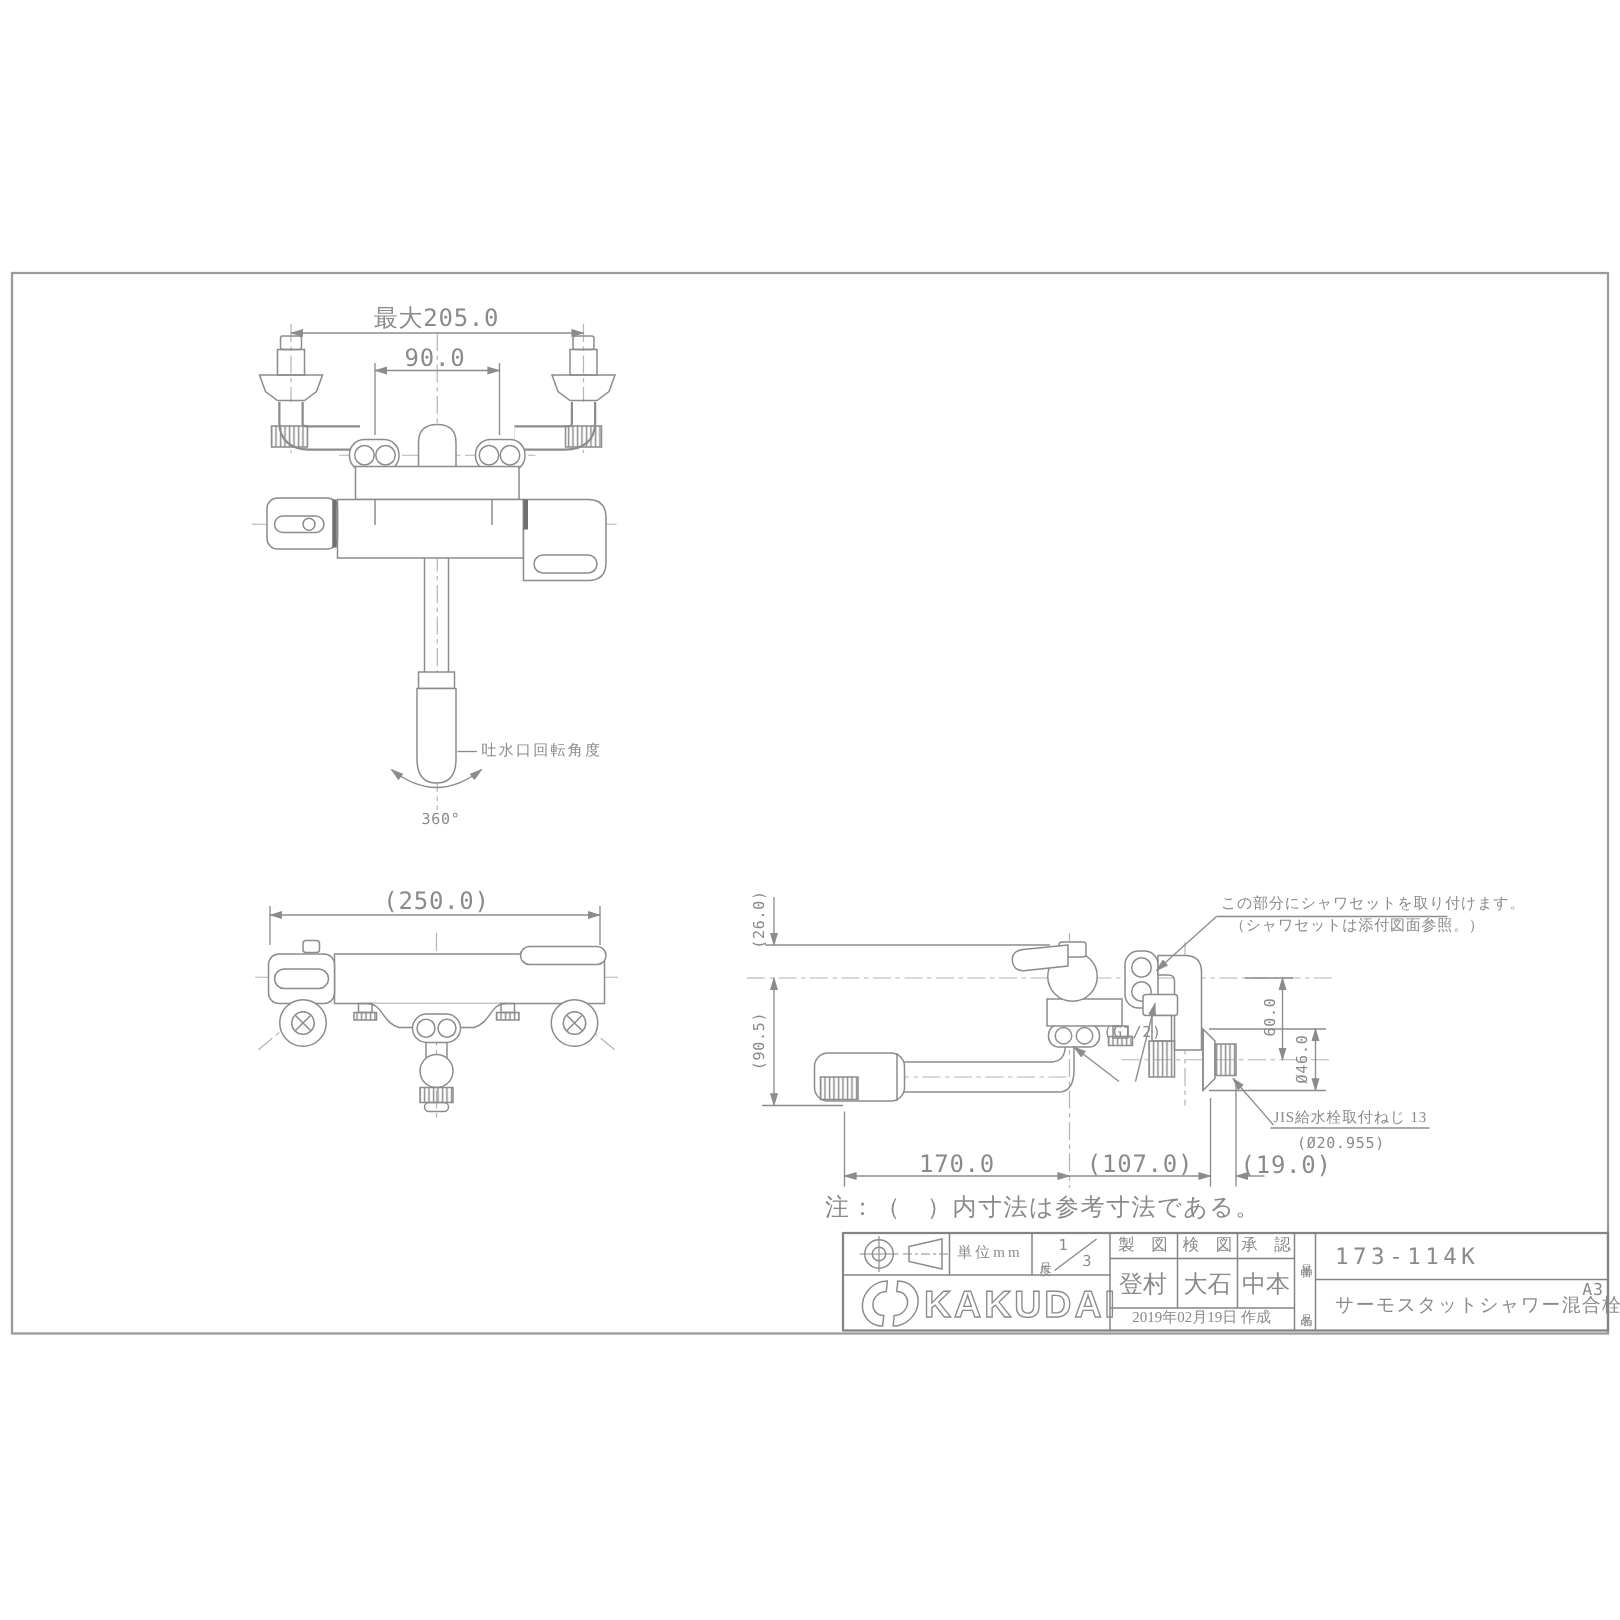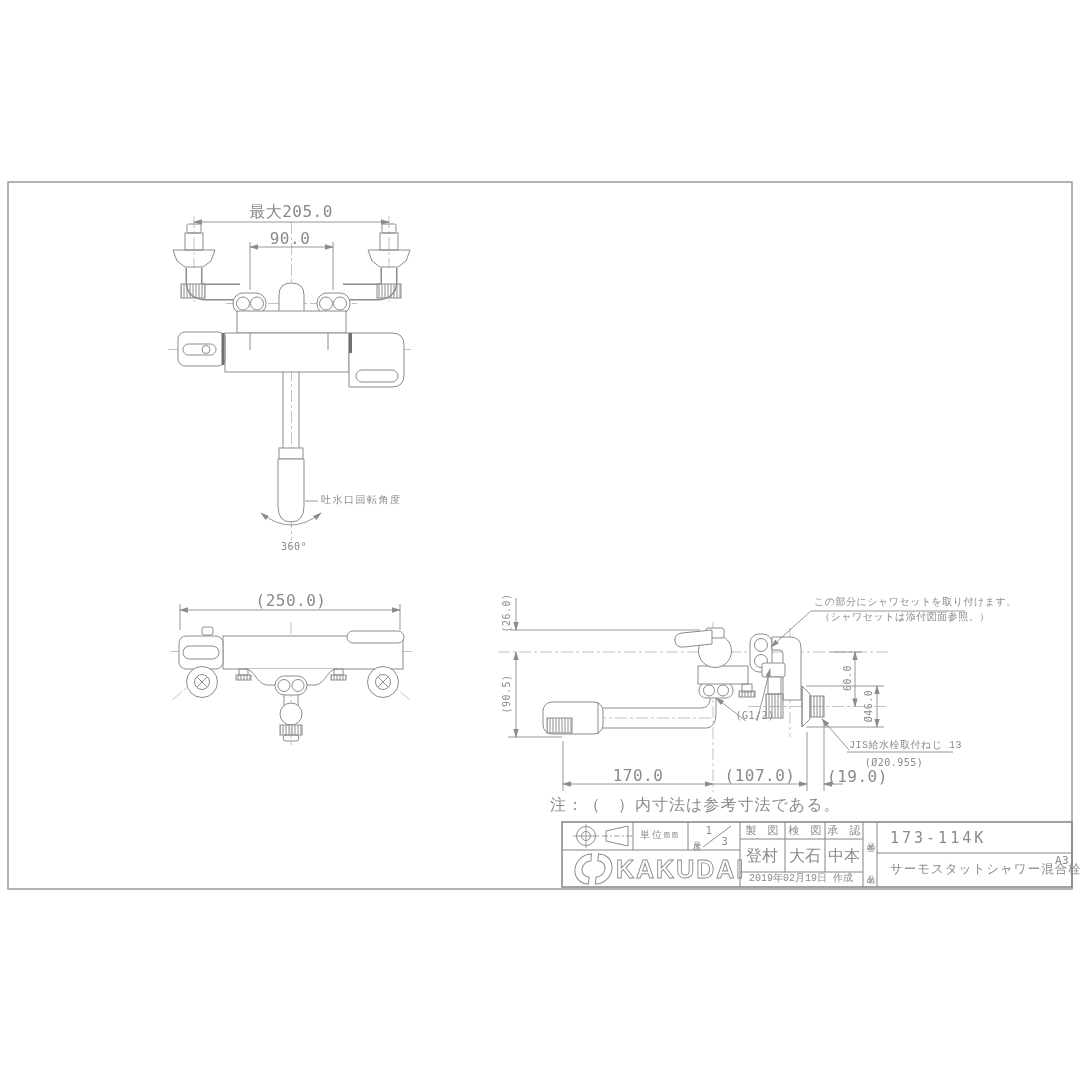--- a/index.html
+++ b/index.html
@@ -1,21 +1,21 @@
 <!DOCTYPE html>
 <html><head>
 <meta charset="utf-8">
 <style>
   html,body{margin:0;padding:0;background:#fff;}
   #sheet{position:relative;width:1080px;height:1080px;background:#fff;overflow:hidden;
          font-family:"DejaVu Sans","Liberation Sans",sans-serif;}
   #linework{position:absolute;left:0;top:0;}
   .t{position:absolute;white-space:nowrap;color:#8a8a8a;line-height:1;}
   .mono{font-family:"DejaVu Sans Mono",monospace;letter-spacing:.5px;}
-  .jp{font-family:Liberation Mono, monospace;}
+  .jp{font-family:Liberation Serif, serif;}
   .c{transform:translate(-50%,-50%);}
   .l{transform:translate(0,-50%);}
   .v{transform:translate(-50%,-50%) rotate(-90deg);}
   .vert{writing-mode:vertical-rl;text-orientation:upright;letter-spacing:1px;}
   .s8{font-size:8px;} .s9{font-size:11px;} .s95{font-size:10px;} .s10{font-size:10px;}
   .s11{font-size:16px;} .s12{font-size:12.5px;} .s15{font-size:15px;letter-spacing:3px;}
   .sp2{letter-spacing:2px;}
 </style>
 </head>
 <body>
@@ -261,21 +261,21 @@
 
 <span class="t c mono s11" style="left:291px;top:601px">(250.0)</span>
 
 <span class="t v mono s10" style="left:507px;top:613px">(26.0)</span>
 <span class="t v mono s10" style="left:507px;top:694px">(90.5)</span>
 <span class="t v mono s10" style="left:848px;top:678px">60.0</span>
 <span class="t v mono s10" style="left:869px;top:706px">Ø46.0</span>
 <span class="t c mono s11" style="left:638px;top:776px">170.0</span>
 <span class="t c mono s11" style="left:760px;top:776px">(107.0)</span>
 <span class="t l mono s11" style="left:827px;top:777px">(19.0)</span>
-<span class="t c mono s10" style="left:755px;top:716px">(G1/2)</span>
+<span class="t c mono s10" style="left:755px;top:689px">(G1/2)</span>
 <span class="t l jp s95" style="left:814px;top:603px;letter-spacing:.5px">この部分にシャワセットを取り付けます。</span>
 <span class="t l jp s95" style="left:820px;top:618px;letter-spacing:.5px">（シャワセットは添付図面参照。）</span>
 <span class="t l jp s95" style="left:849px;top:746px;letter-spacing:.5px">JIS給水栓取付ねじ 13</span>
 <span class="t c mono s10" style="left:894px;top:763px">(Ø20.955)</span>
 
 <span class="t l jp s11" style="left:550px;top:806px;letter-spacing:1px">注：（　）内寸法は参考寸法である。</span>
 
 <span class="t c jp s95 sp2" style="left:660px;top:836px">単位mm</span>
 <span class="t c jp s8 vert" style="left:696px;top:836px">尺度</span>
 <span class="t c mono s10" style="left:709px;top:831px">1</span>

